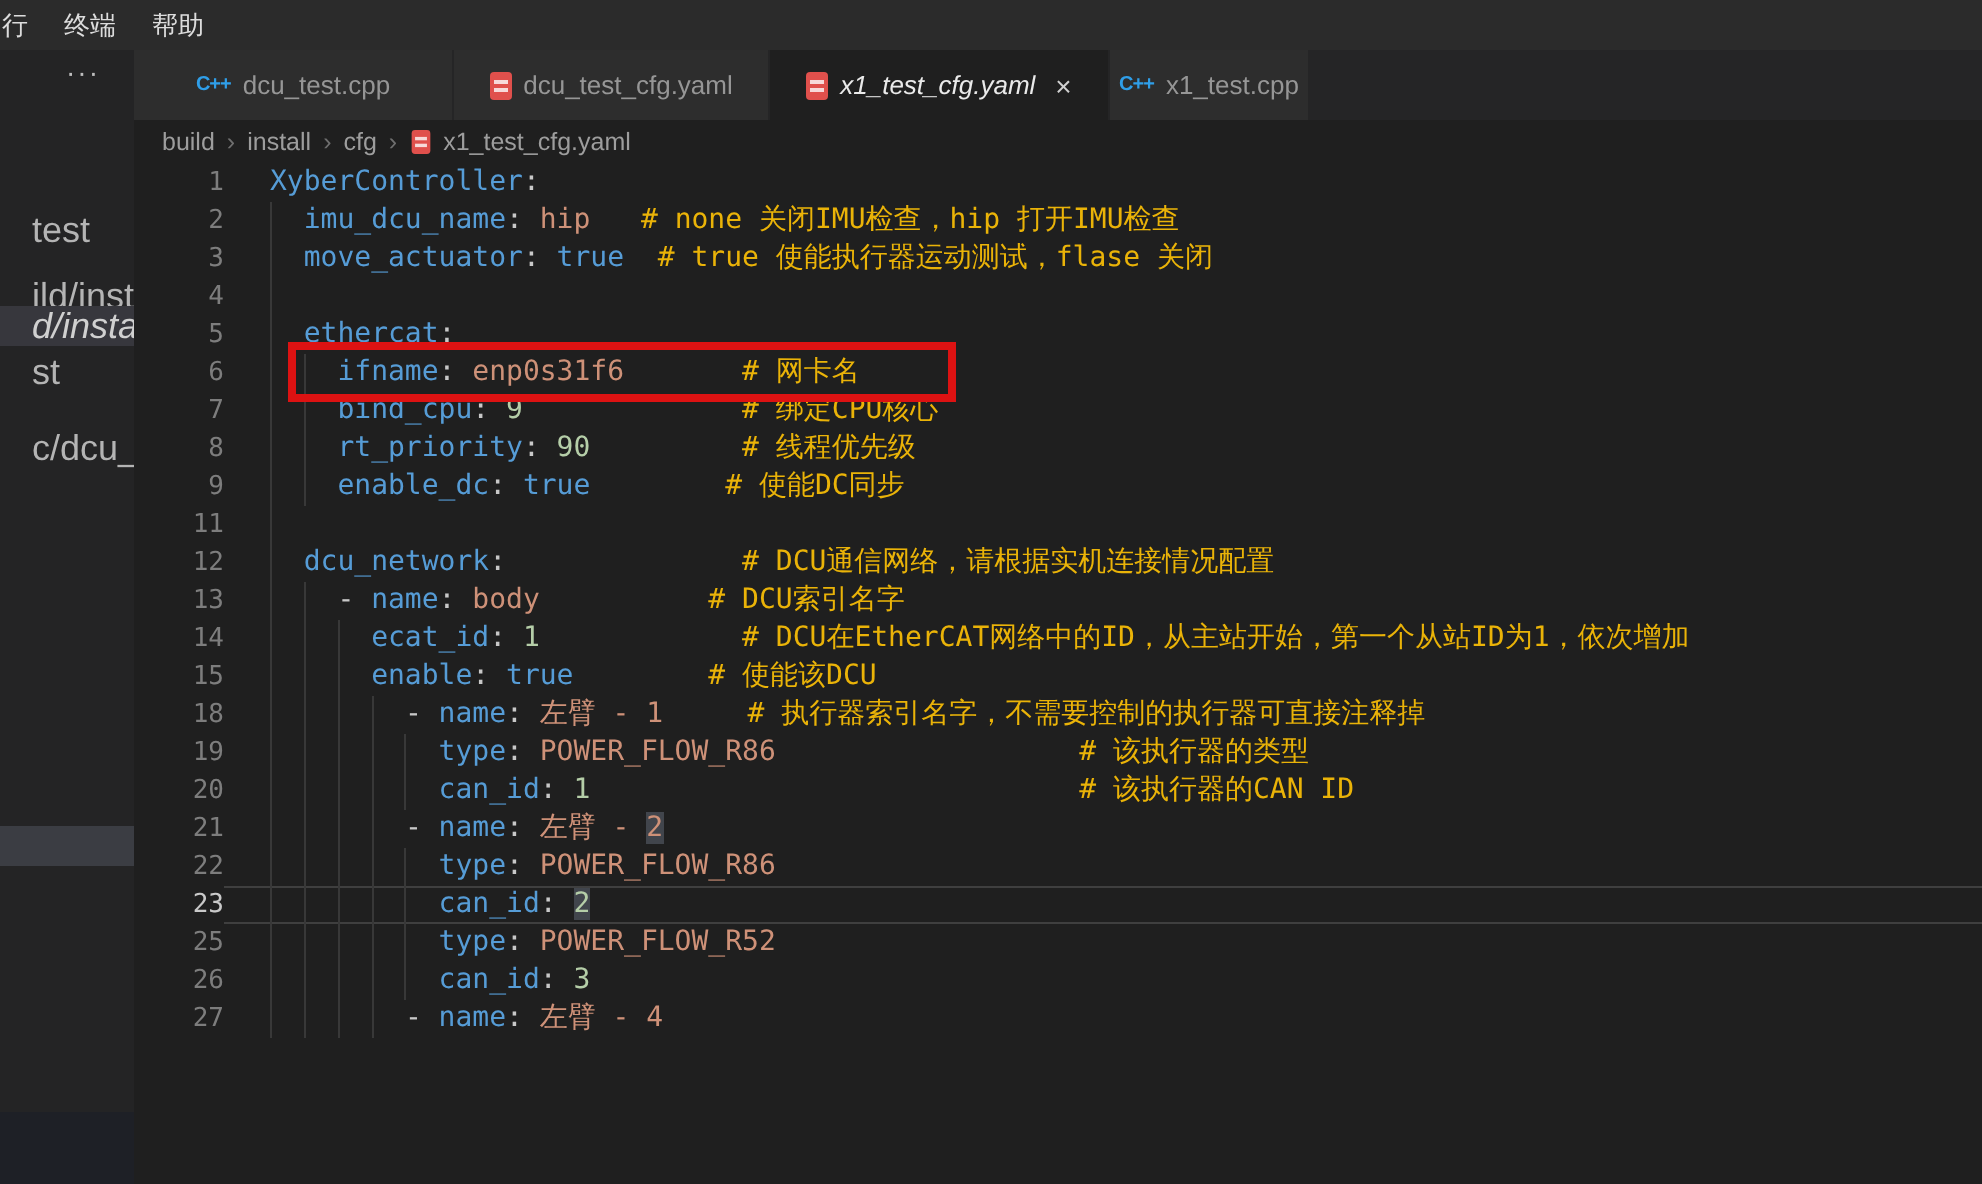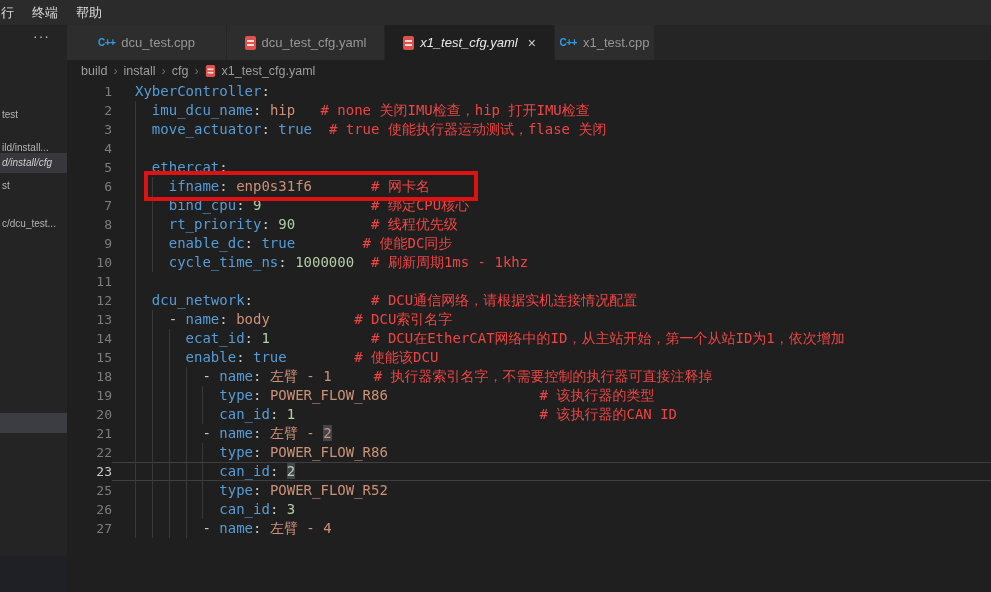--- a/index.html
+++ b/index.html
@@ -8,22 +8,22 @@
 
   
   .menubar { position:absolute; top:0; left:0; right:0; height:25px; background:#2b2b2b;
              display:flex; align-items:center; font-size:13px; color:#dcdcdc; }
   .menubar .mitem { padding:0 9px; line-height:25px; white-space:nowrap; }
   .menubar .mitem:first-child { margin-left:-8px; }
 
   
   .sidebar { position:absolute; top:25px; left:0; width:67px; bottom:0; background:#242425; overflow:hidden; }
   .s-more { position:absolute; top:3px; left:33px; color:#bdbdbd; font-size:14px; letter-spacing:1px; }
-  .sitem { position:absolute; left:0; right:0; height:20px; line-height:20px; font-size:10px;
-           color:#b4b4b4; white-space:nowrap; overflow:hidden; padding-left:2px; }
+  .sitem { position:absolute; left:0; right:0; height:20px; line-height:20px; font-size:18px;
+           color:#b4b4b4; white-space:nowrap; overflow:hidden; padding-left:16px; }
   .sitem.i0 { top:80px; }
   .sitem.i1 { top:113px; }
   .sitem.i2 { top:128px; background:#37373d; font-style:italic; color:#d0d0d0; }
   .sitem.i3 { top:151px; }
   .sitem.i4 { top:189px; }
   .s-hlrow { position:absolute; top:388px; height:20px; left:0; right:0; background:#3b3d43; }
   .s-bottom { position:absolute; bottom:0; height:36px; left:0; right:0; background:#1e2026; }
 
   
   .tabbar { position:absolute; left:67px; top:25px; right:0; height:35px; background:#252526; display:flex; }
@@ -50,21 +50,21 @@
   .ln  { flex:0 0 45px; width:45px; text-align:right; color:#7d7d7d; font-size:13px; }
   .code{ position:relative; flex:1; padding-left:23px; color:#d4d4d4; }
   .row.cur .ln { color:#c9c9c9; }
   .row.cur .code { box-shadow: inset 0 1px 0 #3f3f3f, inset 0 -1px 0 #3f3f3f; }
   .g { position:absolute; top:0; bottom:0; width:1px; background:#383838; }
   .tk.k { color:#569cd6; }
   .tk.p { color:#c8c8c8; }
   .tk.v { color:#ce9178; }
   .tk.n { color:#b5cea8; }
   .tk.b { color:#569cd6; }
-  .tk.c { color:#ef4444; }
+  .tk.c { color:#eab308; }
   .tk.vh { color:#ce9178; background:#41454c; }
   .tk.nh { color:#b5cea8; background:#41454c; }
 
   
   .redbox { position:absolute; left:144px; top:171px; width:334px; height:30px;
             border:4px solid #dd1212; z-index:6; }
 </style>
 </head>
 <body>
 
@@ -120,21 +120,20 @@
   <div id="code-area">
       <div class="row"><div class="ln">1</div><div class="code"><span class="tk k">XyberController</span><span class="tk p">:</span></div></div>
       <div class="row"><div class="ln">2</div><div class="code"><i class="g" style="left: 23px;"></i><span class="tk p">  </span><span class="tk k">imu_dcu_name</span><span class="tk p">: </span><span class="tk v">hip</span><span class="tk p">   </span><span class="tk c"># none 关闭IMU检查，hip 打开IMU检查</span></div></div>
       <div class="row"><div class="ln">3</div><div class="code"><i class="g" style="left: 23px;"></i><span class="tk p">  </span><span class="tk k">move_actuator</span><span class="tk p">: </span><span class="tk b">true</span><span class="tk p">  </span><span class="tk c"># true 使能执行器运动测试，flase 关闭</span></div></div>
       <div class="row"><div class="ln">4</div><div class="code"><i class="g" style="left: 23px;"></i></div></div>
       <div class="row"><div class="ln">5</div><div class="code"><i class="g" style="left: 23px;"></i><span class="tk p">  </span><span class="tk k">ethercat</span><span class="tk p">:</span></div></div>
       <div class="row"><div class="ln">6</div><div class="code"><i class="g" style="left: 23px;"></i><i class="g" style="left: 39.86px;"></i><span class="tk p">    </span><span class="tk k">ifname</span><span class="tk p">: </span><span class="tk v">enp0s31f6</span><span class="tk p">       </span><span class="tk c"># 网卡名</span></div></div>
       <div class="row"><div class="ln">7</div><div class="code"><i class="g" style="left: 23px;"></i><i class="g" style="left: 39.86px;"></i><span class="tk p">    </span><span class="tk k">bind_cpu</span><span class="tk p">: </span><span class="tk n">9</span><span class="tk p">             </span><span class="tk c"># 绑定CPU核心</span></div></div>
       <div class="row"><div class="ln">8</div><div class="code"><i class="g" style="left: 23px;"></i><i class="g" style="left: 39.86px;"></i><span class="tk p">    </span><span class="tk k">rt_priority</span><span class="tk p">: </span><span class="tk n">90</span><span class="tk p">         </span><span class="tk c"># 线程优先级</span></div></div>
       <div class="row"><div class="ln">9</div><div class="code"><i class="g" style="left: 23px;"></i><i class="g" style="left: 39.86px;"></i><span class="tk p">    </span><span class="tk k">enable_dc</span><span class="tk p">: </span><span class="tk b">true</span><span class="tk p">        </span><span class="tk c"># 使能DC同步</span></div></div>
-      <div class="row"><div class="ln">10</div><div class="code"><i class="g" style="left: 23px;"></i><i class="g" style="left: 39.86px;"></i><span class="tk p">    </span><span class="tk k">cycle_time_ns</span><span class="tk p">: </span><span class="tk n">1000000</span><span class="tk p">  </span><span class="tk c"># 刷新周期1ms - 1khz</span></div></div>
       <div class="row"><div class="ln">11</div><div class="code"><i class="g" style="left: 23px;"></i></div></div>
       <div class="row"><div class="ln">12</div><div class="code"><i class="g" style="left: 23px;"></i><span class="tk p">  </span><span class="tk k">dcu_network</span><span class="tk p">:</span><span class="tk p">              </span><span class="tk c"># DCU通信网络，请根据实机连接情况配置</span></div></div>
       <div class="row"><div class="ln">13</div><div class="code"><i class="g" style="left: 23px;"></i><i class="g" style="left: 39.86px;"></i><span class="tk p">    </span><span class="tk p">- </span><span class="tk k">name</span><span class="tk p">: </span><span class="tk v">body</span><span class="tk p">          </span><span class="tk c"># DCU索引名字</span></div></div>
       <div class="row"><div class="ln">14</div><div class="code"><i class="g" style="left: 23px;"></i><i class="g" style="left: 39.86px;"></i><i class="g" style="left: 56.72px;"></i><span class="tk p">      </span><span class="tk k">ecat_id</span><span class="tk p">: </span><span class="tk n">1</span><span class="tk p">            </span><span class="tk c"># DCU在EtherCAT网络中的ID，从主站开始，第一个从站ID为1，依次增加</span></div></div>
       <div class="row"><div class="ln">15</div><div class="code"><i class="g" style="left: 23px;"></i><i class="g" style="left: 39.86px;"></i><i class="g" style="left: 56.72px;"></i><span class="tk p">      </span><span class="tk k">enable</span><span class="tk p">: </span><span class="tk b">true</span><span class="tk p">        </span><span class="tk c"># 使能该DCU</span></div></div>
       <div class="row"><div class="ln">18</div><div class="code"><i class="g" style="left: 23px;"></i><i class="g" style="left: 39.86px;"></i><i class="g" style="left: 56.72px;"></i><i class="g" style="left: 73.58px;"></i><span class="tk p">        </span><span class="tk p">- </span><span class="tk k">name</span><span class="tk p">: </span><span class="tk v">左臂 - 1</span><span class="tk p">     </span><span class="tk c"># 执行器索引名字，不需要控制的执行器可直接注释掉</span></div></div>
       <div class="row"><div class="ln">19</div><div class="code"><i class="g" style="left: 23px;"></i><i class="g" style="left: 39.86px;"></i><i class="g" style="left: 56.72px;"></i><i class="g" style="left: 73.58px;"></i><i class="g" style="left: 90.44px;"></i><span class="tk p">          </span><span class="tk k">type</span><span class="tk p">: </span><span class="tk v">POWER_FLOW_R86</span><span class="tk p">                  </span><span class="tk c"># 该执行器的类型</span></div></div>
       <div class="row"><div class="ln">20</div><div class="code"><i class="g" style="left: 23px;"></i><i class="g" style="left: 39.86px;"></i><i class="g" style="left: 56.72px;"></i><i class="g" style="left: 73.58px;"></i><i class="g" style="left: 90.44px;"></i><span class="tk p">          </span><span class="tk k">can_id</span><span class="tk p">: </span><span class="tk n">1</span><span class="tk p">                             </span><span class="tk c"># 该执行器的CAN ID</span></div></div>
       <div class="row"><div class="ln">21</div><div class="code"><i class="g" style="left: 23px;"></i><i class="g" style="left: 39.86px;"></i><i class="g" style="left: 56.72px;"></i><i class="g" style="left: 73.58px;"></i><span class="tk p">        </span><span class="tk p">- </span><span class="tk k">name</span><span class="tk p">: </span><span class="tk v">左臂 - </span><span class="tk vh">2</span></div></div>
       <div class="row"><div class="ln">22</div><div class="code"><i class="g" style="left: 23px;"></i><i class="g" style="left: 39.86px;"></i><i class="g" style="left: 56.72px;"></i><i class="g" style="left: 73.58px;"></i><i class="g" style="left: 90.44px;"></i><span class="tk p">          </span><span class="tk k">type</span><span class="tk p">: </span><span class="tk v">POWER_FLOW_R86</span></div></div>

